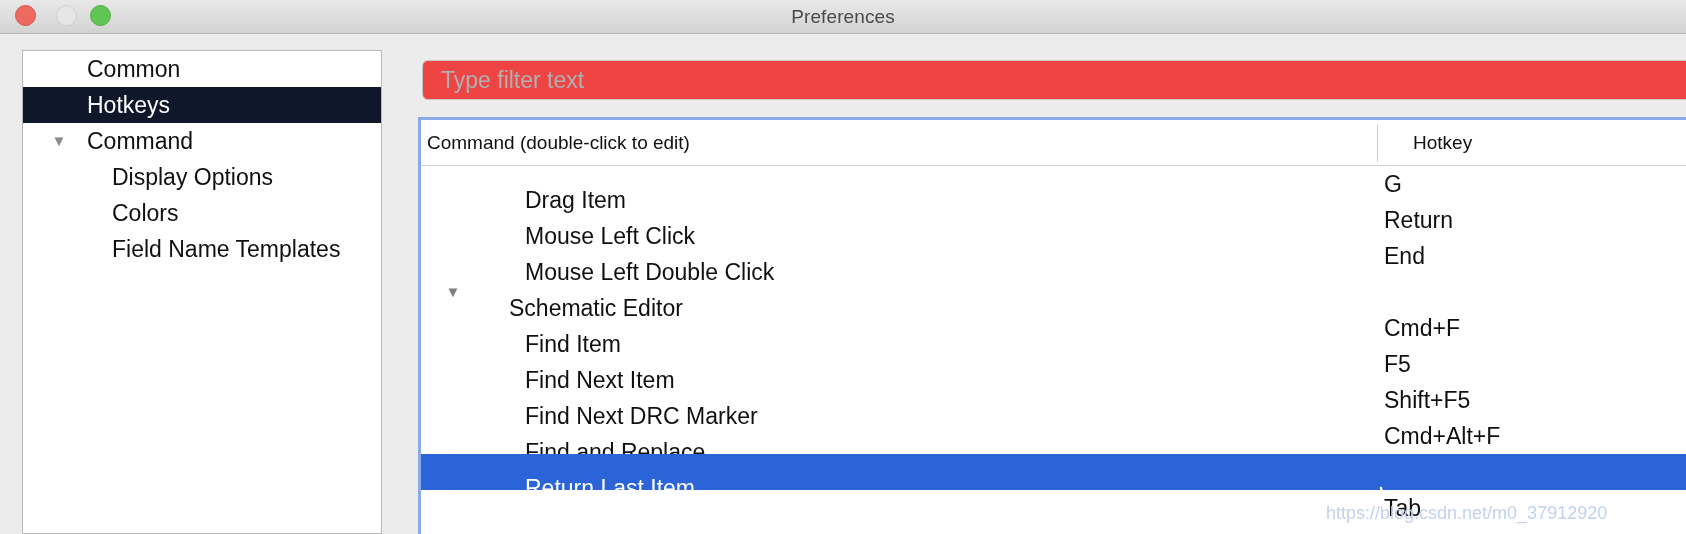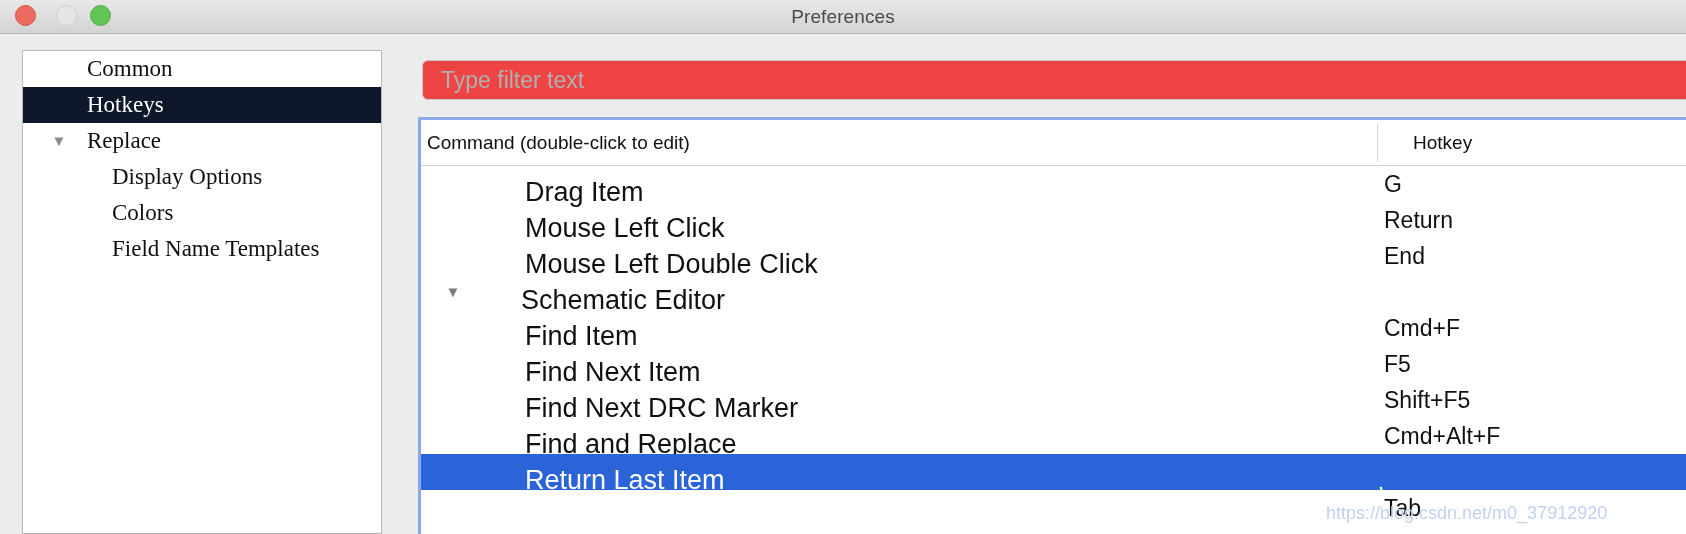--- a/index.html
+++ b/index.html
@@ -42,21 +42,21 @@
     position:absolute;left:22px;top:16px;width:360px;height:484px;
     background:#ffffff;border:1px solid #b9b9b9;box-sizing:border-box;
     overflow:hidden;
   }
   .tree-row{
     position:relative;height:36px;line-height:36px;
     font-size:23px;color:#101010;white-space:nowrap;
     box-sizing:border-box;
   }
   .tree-row.sel{background:#0f172a;color:#ffffff;}
-  .tree-label{position:absolute;top:0;font-family:Liberation Serif, serif;}
+  .tree-label{position:absolute;top:0;}
   .lvl0 .tree-label{left:64px;}
   .lvl1 .tree-label{left:89px;}
   .twisty{
     position:absolute;left:26px;top:0;width:20px;height:36px;
     line-height:36px;font-size:15px;color:#8a8a8a;text-align:center;
   }
 
   
   #rightpane{
     position:absolute;left:410px;top:0px;width:1276px;height:500px;
@@ -101,26 +101,26 @@
   #th-hotkey{left:956px;padding-left:35px;border-left:1px solid #d2d2d2;height:38px;line-height:38px;top:4px;}
 
   #tbody{
     position:absolute;left:0;top:46px;width:1280px;height:368px;
     overflow:hidden;
   }
   .row{
     position:relative;height:36px;line-height:36px;white-space:nowrap;
   }
   .row .cmd{
-    position:absolute;top:8px;font-size:27px;color:#101010;
+    position:absolute;top:16px;font-size:23px;color:#101010;
   }
   .row .hk{
     position:absolute;left:963px;top:0;font-size:23px;color:#101010;
   }
-  .row.group .cmd{left:88px;margin-left:12px;}
+  .row.group .cmd{left:88px;}
   .row.leaf  .cmd{left:104px;}
   .row .row-twisty{
     position:absolute;left:22px;top:0;width:20px;height:36px;
     line-height:36px;font-size:15px;color:#7d7d7d;text-align:center;
   }
   .row.selected{background:#2a64d8;}
   .row.selected .cmd,.row.selected .hk{color:#ffffff;}
 
   
   #watermark{
@@ -148,21 +148,21 @@
 
   <div id="sidebar">
       <div class="tree-row lvl0">
         <span class="tree-label">Common</span>
       </div>
       <div class="tree-row lvl0 sel">
         <span class="tree-label">Hotkeys</span>
       </div>
       <div class="tree-row lvl0">
         <span class="twisty">▼</span>
-        <span class="tree-label">Replace</span>
+        <span class="tree-label">Command</span>
       </div>
       <div class="tree-row lvl1">
         <span class="tree-label">Display Options</span>
       </div>
       <div class="tree-row lvl1">
         <span class="tree-label">Colors</span>
       </div>
       <div class="tree-row lvl1">
         <span class="tree-label">Field Name Templates</span>
       </div>

